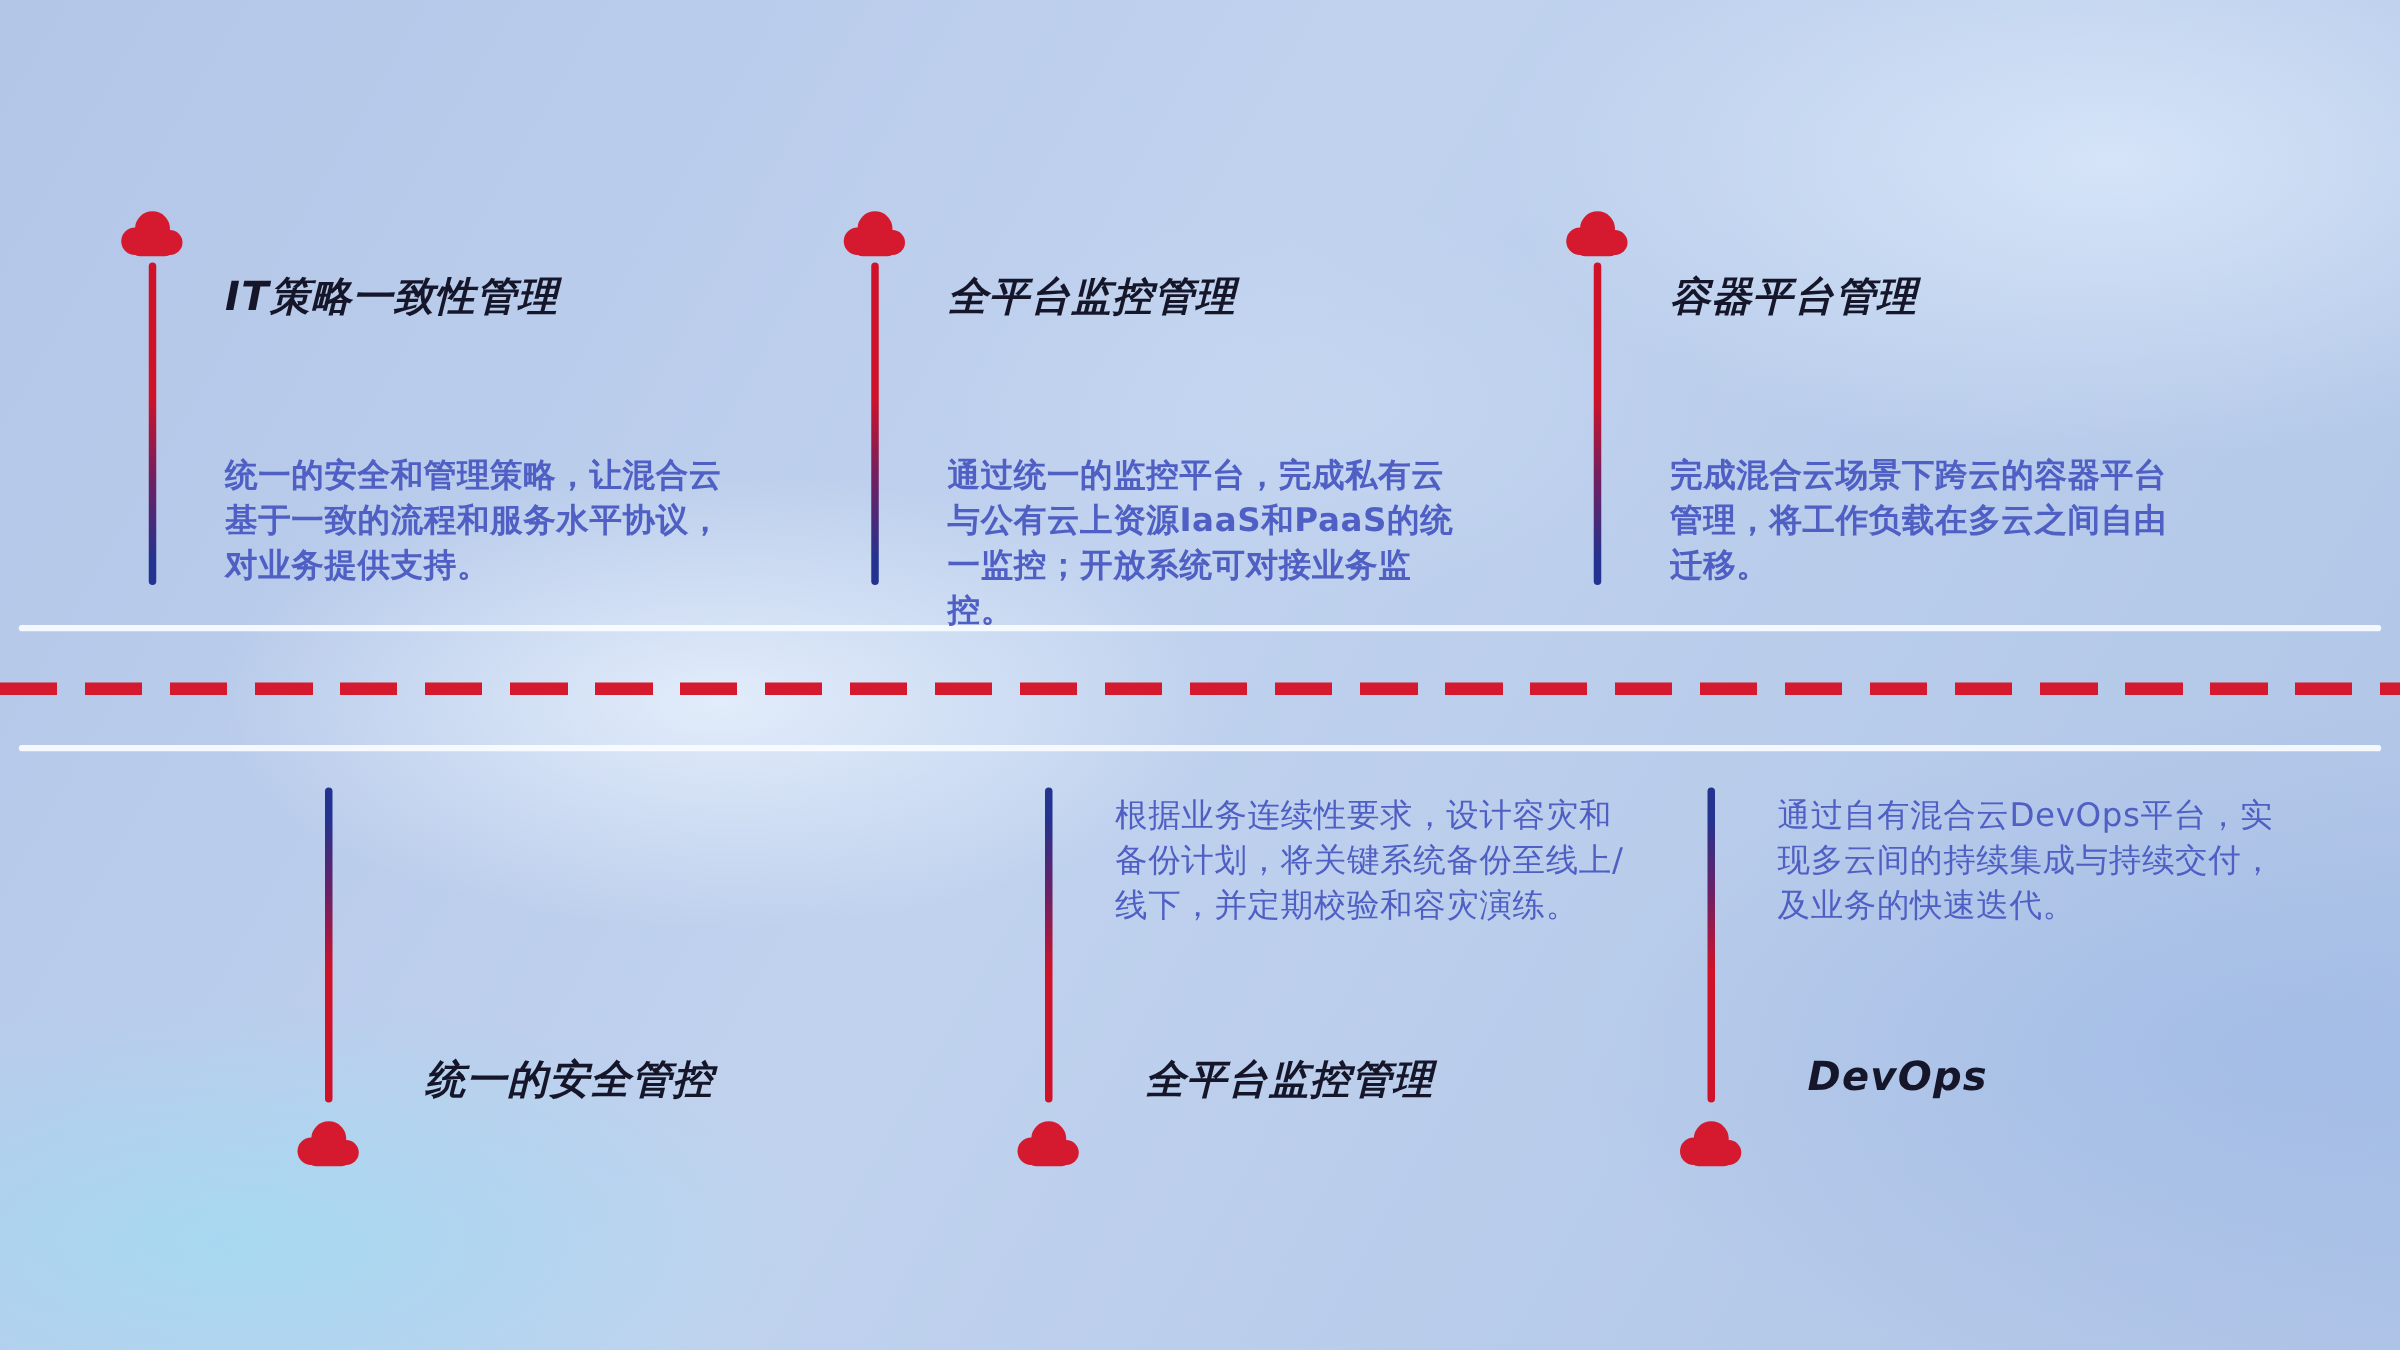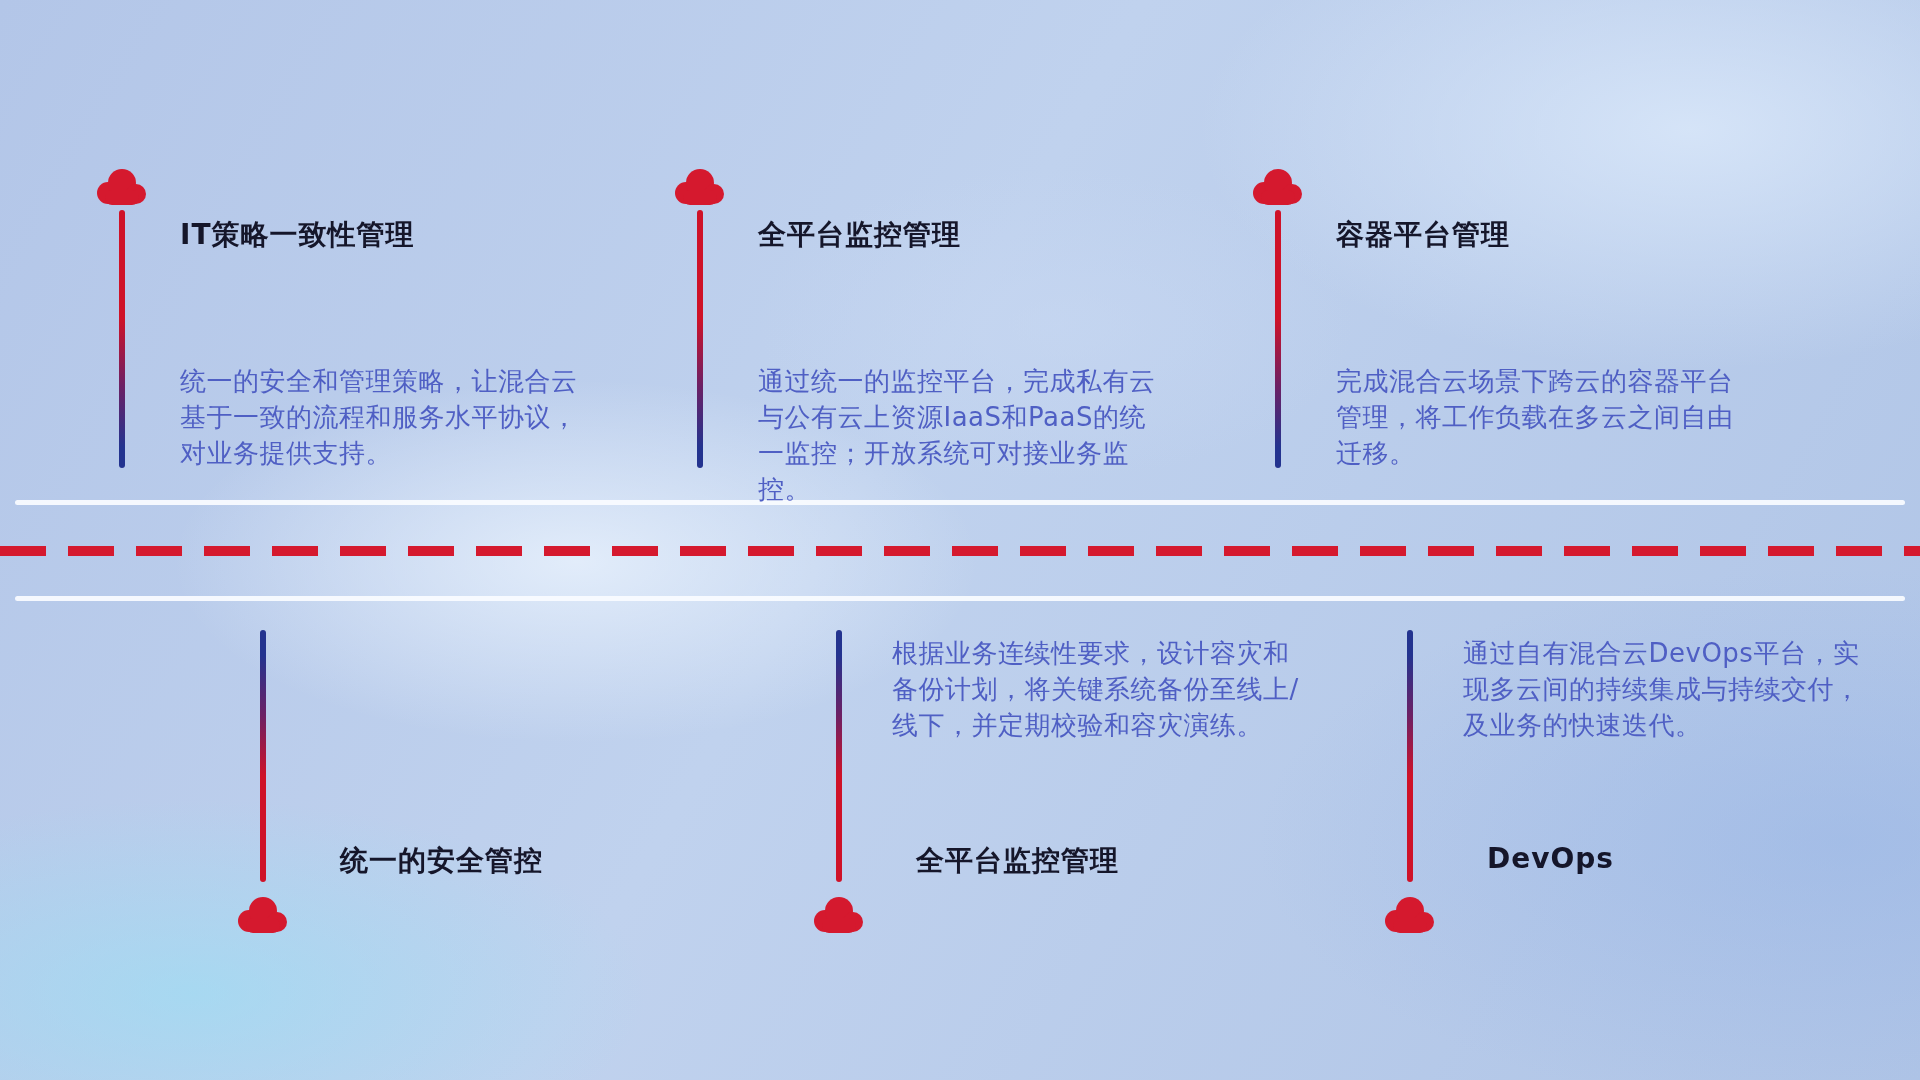--- a/index.html
+++ b/index.html
@@ -71,47 +71,48 @@
   }
   .item.bottom-item .vline {
     left: 0;
     top: 0;
     height: 252px;
     background: linear-gradient(to bottom, #23338f 0%, #23338f 10%, #6d2064 34%, #cf1228 58%, #cf1228 100%);
   }
 
   .item-title {
     position: absolute;
-    font-size: 28px;
+    font-size: 32px;
     font-weight: 600;
     letter-spacing: 1px;
     color: #15162a;
     white-space: nowrap;
+    font-style: italic;
   }
   .item.top-item .item-title { left: 86px; top: 48px; }
   .item.bottom-item .item-title { left: 56px; top: 212px; margin-left: 24px; }
 
   .item-desc {
     position: absolute;
     width: 412px;
     font-size: 26px;
     line-height: 1.38;
     letter-spacing: 0.5px;
     color: #4f5fc4;
   }
-  .item.top-item .item-desc { left: 86px; top: 196px; }
+  .item.top-item .item-desc { left: 86px; top: 196px; font-weight: bold; }
   .item.bottom-item .item-desc { left: 56px; top: 6px; }
 
   
   #item-t1 { left: 94px; }
   #item-t2 { left: 672px; }
   #item-t3 { left: 1250px; }
   #item-b1 { left: 260px; }
   #item-b2 { left: 836px; }
-  #item-b3 { left: 1407px; padding-left: 12px; }
+  #item-b3 { left: 1366px; padding-left: 12px; }
 </style>
 </head>
 <body>
 
 <div class="canvas">
 
   <div class="solid-line top"></div>
   <div class="dashed-line"></div>
   <div class="solid-line bottom"></div>
 

